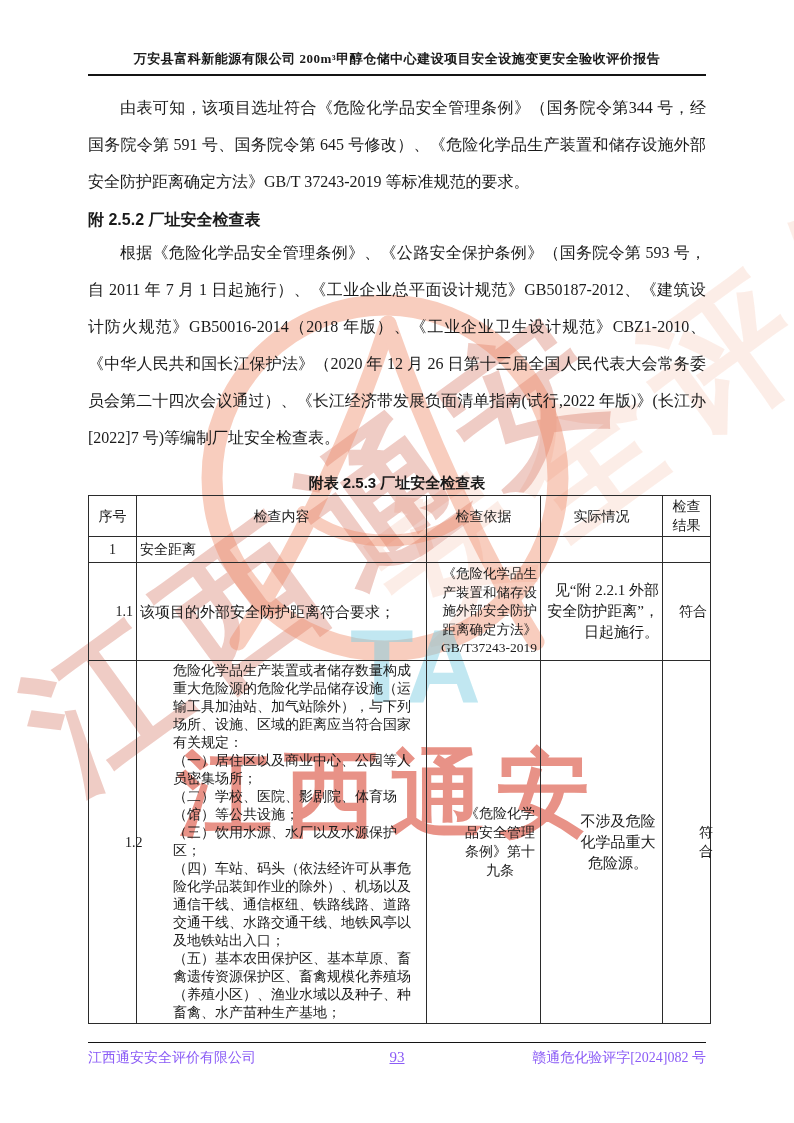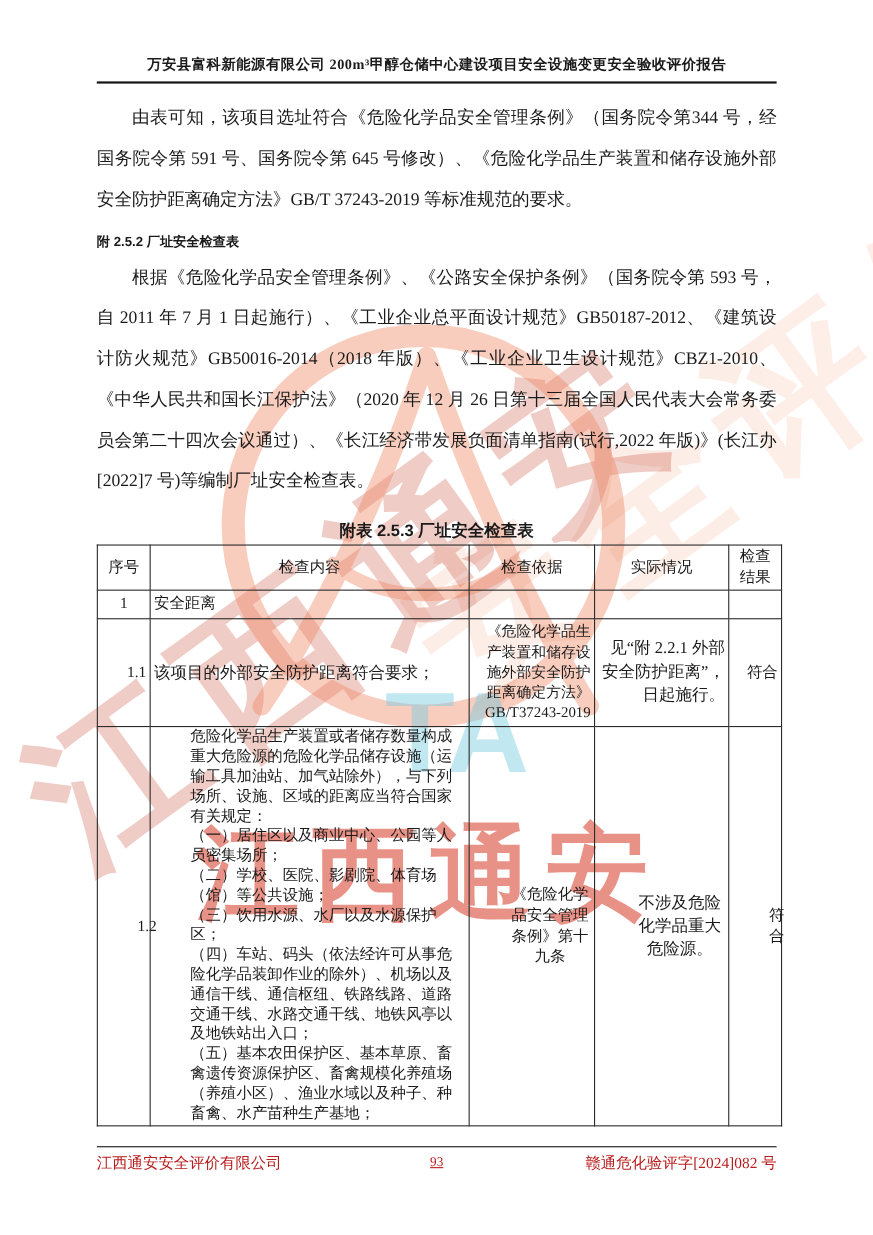--- a/index.html
+++ b/index.html
@@ -15,21 +15,21 @@
 
   .page-header { margin: 0 88px; padding-top: 50px; padding-bottom: 6px;
                  border-bottom: 2px solid #141414; text-align: center; }
   .page-header .title { font-size: 13px; font-weight: bold; color: #1a1a1a; letter-spacing: 0.5px; }
 
   .doc-body { margin: 0 88px; color: #1a1a1a; }
   .para { font-size: 16px; line-height: 37px; text-align: justify; text-indent: 2em; }
   .para-1 { margin-top: 13px; }
   .para-2 { margin-top: 2px; }
   .sec-heading { margin-top: 8px; font-family: "Liberation Sans", sans-serif;
-                 font-size: 12px; font-weight: bold; line-height: 24px; }
+                 font-size: 16px; font-weight: bold; line-height: 24px; }
   .tbl-caption { margin-top: 16px; text-align: center; font-family: "Liberation Sans", sans-serif;
                  font-size: 15px; font-weight: bold; line-height: 21px; }
 
   table.checklist { border-collapse: collapse; width: 622px; margin-top: 2px; table-layout: fixed; }
   table.checklist th, table.checklist td {
       border: 1px solid #2b2b2b; vertical-align: middle; text-align: center;
       font-size: 14px; line-height: 19px; padding: 1px 3px; color: #1a1a1a; }
   table.checklist th { font-weight: normal; height: 40px; }
   tr.row-group td { height: 26px; text-align: left; }
   tr.row-group td.c-no { text-align: center; }
@@ -38,24 +38,24 @@
   tr.row-11 td.c-content { font-size: 15px; line-height: 22px; margin-left: 20px; }
   tr.row-11 td.c-basis { font-size: 13.5px; line-height: 18.5px; }
   tr.row-11 td.c-actual { font-size: 15px; line-height: 21px; }
   tr.row-12 td { height: 306px; padding-left: 36px; }
   tr.row-12 td.c-content { font-size: 14px; line-height: 18px; }
   tr.row-12 td.c-actual { font-size: 15px; line-height: 21px; }
   td.c-result, th.h-result { font-size: 14px; }
 
   .page-footer { position: absolute; left: 88px; right: 88px; top: 1042px;
                  border-top: 1.5px solid #141414; padding-top: 6px;
-                 font-size: 14px; color: #b91c1c; }
+                 font-size: 14px; color: #8b5cf6; }
   .page-footer .foot-left  { float: left; }
   .page-footer .foot-right { float: right; }
-  .page-footer .foot-page  { position: absolute; left: 50%; transform: translateX(-50%); font-size: 12px; text-decoration: underline; }
+  .page-footer .foot-page  { position: absolute; left: 50%; transform: translateX(-50%); font-size: 15px; text-decoration: underline; }
 </style>
 </head>
 <body>
 
 <div class="page">
 
   <div class="wm-layer">
     <svg width="794" height="1123" viewBox="0 0 794 1123">
 
       <text x="420" y="640" font-size="150" font-weight="bold" font-family="'Liberation Sans', sans-serif" letter-spacing="18" fill="#f3ab8d" opacity="0.20" transform="rotate(-36 420 640)">安全评价有限公司</text>

